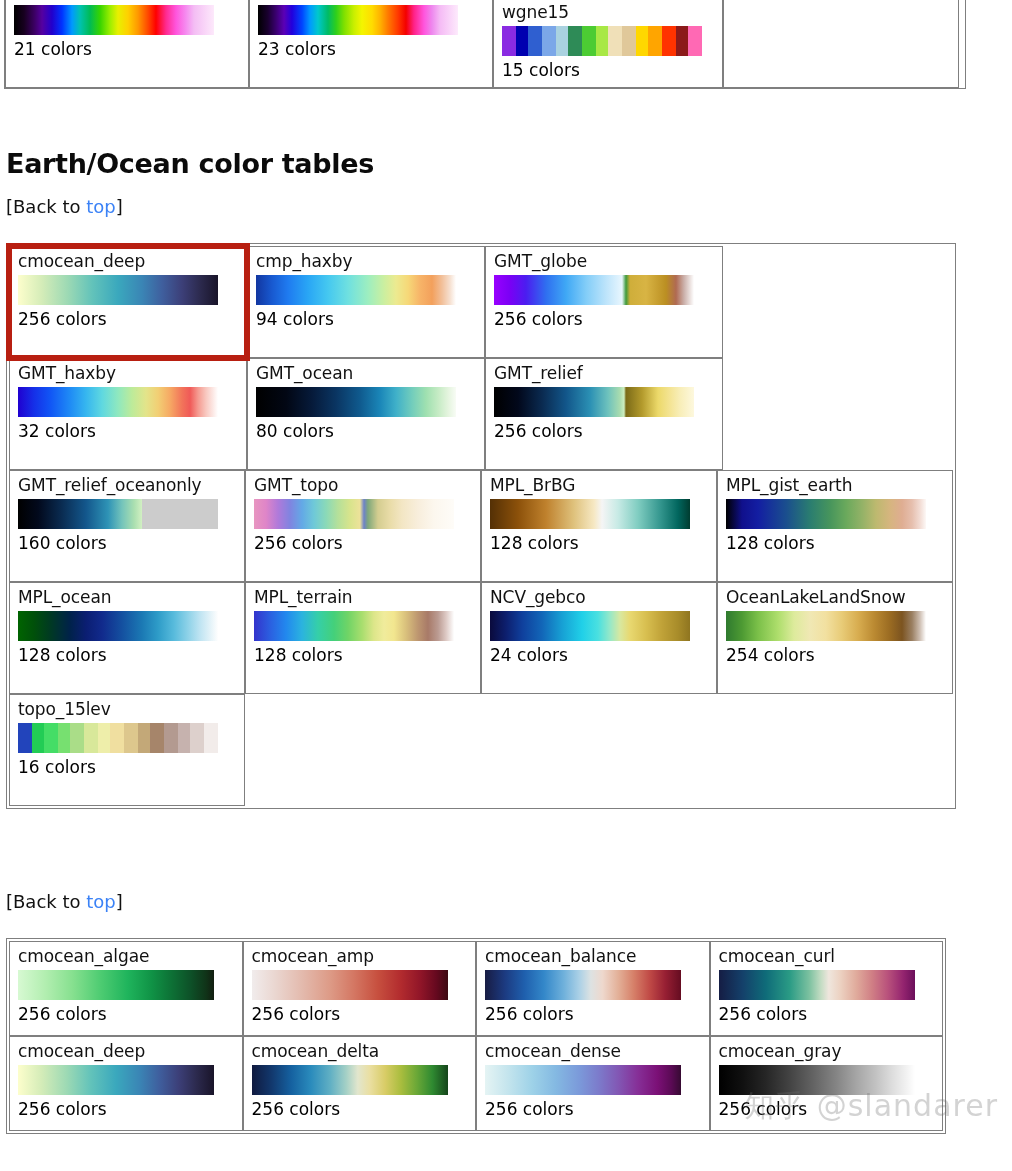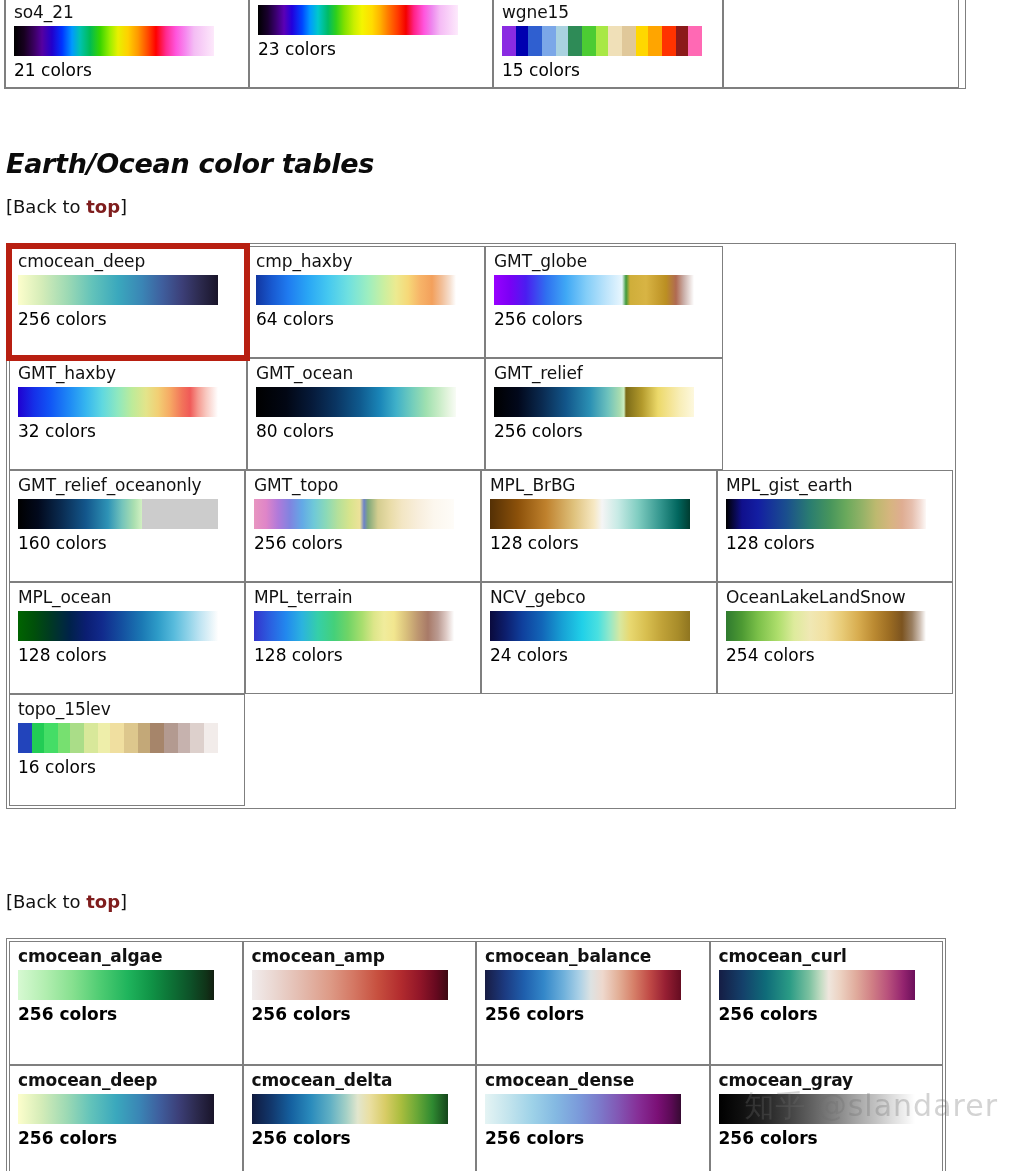--- a/index.html
+++ b/index.html
@@ -90,23 +90,22 @@
     color: #0b0b0b;
     font-family: "DejaVu Sans", sans-serif;
   }
   .backtop {
     font-size: 18px;
     margin: 0;
     padding: 0;
     color: #111111;
   }
   .backtop a {
-    color: #7f1d1d;
+    color: #3b82f6;
     text-decoration: none;
-    font-weight: bold;
   }
 
   
   .earth-wrap {
     position: absolute;
     top: 243px;
     left: 6px;
     width: 950px;
   }
   .earth-wrap .ct-table { width: 950px; padding: 2px; }
@@ -114,21 +113,21 @@
   .earth-wrap .ct-cell .ct-bar { width: 200px; }
 
   
   .ocean-wrap {
     position: absolute;
     top: 938px;
     left: 6px;
     width: 940px;
   }
   .ocean-wrap .ct-table { width: 940px; padding: 2px; }
-  .ocean-wrap .ct-cell { width: 234px; height: 124px; font-weight: bold; }
+  .ocean-wrap .ct-cell { width: 234px; height: 95px; }
   .ocean-wrap .ct-cell .ct-bar { width: 196px; }
 
   
   .watermark {
     position: absolute;
     right: 14px;
     bottom: 44px;
     font-size: 30px;
     color: rgba(110,110,110,0.30);
     letter-spacing: 1px;
@@ -140,57 +139,56 @@
 </head>
 <body>
 
 <div class="page">
 
   <div class="top-wrap">
     <div class="ct-table">
       <div class="ct-row">
 
         <div class="ct-cell">
-          <div class="ct-name">so4_21</div>
           <div class="ct-bar" style="background: linear-gradient(to right, rgb(0, 0, 0) 0%, rgb(23, 0, 31) 5%, rgb(58, 0, 96) 10%, rgb(85, 0, 160) 14%, rgb(34, 0, 204) 19%, rgb(0, 51, 255) 24%, rgb(0, 153, 255) 29%, rgb(0, 194, 176) 33%, rgb(0, 187, 85) 38%, rgb(55, 212, 0) 43%, rgb(156, 238, 0) 48%, rgb(232, 240, 0) 52%, rgb(255, 208, 0) 57%, rgb(255, 152, 0) 62%, rgb(255, 72, 0) 67%, rgb(255, 0, 0) 71%, rgb(255, 42, 143) 76%, rgb(255, 85, 221) 81%, rgb(245, 140, 240) 86%, rgb(244, 189, 244) 90%, rgb(253, 233, 251) 100%);"></div>
           <div class="ct-count">21 colors</div>
         </div>
 
         <div class="ct-cell">
           <div class="ct-bar" style="background: linear-gradient(to right, rgb(0, 0, 0) 0%, rgb(26, 0, 48) 5%, rgb(58, 0, 112) 9%, rgb(91, 0, 181) 13%, rgb(34, 0, 221) 17%, rgb(0, 68, 255) 22%, rgb(0, 153, 255) 26%, rgb(0, 200, 204) 30%, rgb(0, 187, 102) 35%, rgb(46, 207, 28) 39%, rgb(126, 224, 0) 43%, rgb(201, 239, 0) 48%, rgb(244, 245, 0) 52%, rgb(255, 220, 0) 57%, rgb(255, 179, 0) 61%, rgb(255, 122, 0) 65%, rgb(255, 56, 0) 70%, rgb(244, 0, 0) 74%, rgb(255, 34, 136) 78%, rgb(255, 85, 221) 83%, rgb(238, 136, 238) 87%, rgb(245, 187, 245) 91%, rgb(253, 234, 252) 100%);"></div>
           <div class="ct-count">23 colors</div>
         </div>
 
         <div class="ct-cell wide">
           <div class="ct-name">wgne15</div>
           <div class="ct-bar" style="background: linear-gradient(to right, rgb(138, 43, 226) 0%, rgb(138, 43, 226) 7%, rgb(0, 0, 176) 7%, rgb(0, 0, 176) 13%, rgb(47, 95, 208) 13%, rgb(47, 95, 208) 20%, rgb(123, 167, 232) 20%, rgb(123, 167, 232) 27%, rgb(170, 210, 224) 27%, rgb(170, 210, 224) 33%, rgb(46, 139, 87) 33%, rgb(46, 139, 87) 40%, rgb(76, 204, 51) 40%, rgb(76, 204, 51) 47%, rgb(168, 232, 69) 47%, rgb(168, 232, 69) 53%, rgb(240, 224, 184) 53%, rgb(240, 224, 184) 60%, rgb(224, 200, 154) 60%, rgb(224, 200, 154) 67%, rgb(255, 215, 0) 67%, rgb(255, 215, 0) 73%, rgb(255, 165, 0) 73%, rgb(255, 165, 0) 80%, rgb(255, 51, 0) 80%, rgb(255, 51, 0) 87%, rgb(139, 26, 26) 87%, rgb(139, 26, 26) 93%, rgb(255, 105, 180) 93%, rgb(255, 105, 180) 100%);"></div>
           <div class="ct-count">15 colors</div>
         </div>
 
         <div class="ct-cell blank"></div>
       </div>
     </div>
   </div>
 
-  <h2 class="section-title" style="position:absolute;top:148px;left:6px;font-style:italic;">Earth/Ocean color tables</h2>
+  <h2 class="section-title" style="position:absolute;top:148px;left:6px;">Earth/Ocean color tables</h2>
 
   <div class="backtop" style="position:absolute;top:196px;left:6px;"><span>[Back to </span><a href="#">top</a><span>]</span></div>
 
   <div class="earth-wrap">
     <div class="ct-table" id="earth-table">
         <div class="ct-row">
           <div class="ct-cell highlight">
             <div class="ct-name">cmocean_deep</div>
             <div class="ct-bar" style="background: linear-gradient(to right, rgb(253, 254, 204) 0%, rgb(212, 236, 184) 12%, rgb(156, 217, 180) 25%, rgb(99, 195, 186) 37%, rgb(58, 168, 189) 50%, rgb(58, 133, 181) 62%, rgb(63, 95, 158) 72%, rgb(60, 63, 120) 82%, rgb(44, 42, 78) 91%, rgb(25, 20, 41) 100%);"></div>
             <div class="ct-count">256 colors</div>
           </div>
           <div class="ct-cell">
             <div class="ct-name">cmp_haxby</div>
             <div class="ct-bar" style="background: linear-gradient(to right, rgb(18, 54, 160) 0%, rgb(24, 89, 208) 8%, rgb(31, 123, 240) 16%, rgb(41, 166, 245) 26%, rgb(69, 200, 240) 36%, rgb(111, 224, 224) 46%, rgb(157, 238, 192) 56%, rgb(203, 239, 160) 64%, rgb(236, 234, 144) 70%, rgb(246, 216, 120) 76%, rgb(247, 180, 104) 82%, rgb(243, 160, 92) 88%, rgb(242, 192, 154) 93%, rgb(246, 224, 208) 97%, rgb(255, 255, 255) 100%);"></div>
-            <div class="ct-count">64 colors</div>
+            <div class="ct-count">94 colors</div>
           </div>
           <div class="ct-cell">
             <div class="ct-name">GMT_globe</div>
             <div class="ct-bar" style="background: linear-gradient(to right, rgb(153, 0, 255) 0%, rgb(122, 0, 245) 8%, rgb(75, 29, 240) 16%, rgb(47, 111, 240) 26%, rgb(63, 168, 245) 36%, rgb(130, 205, 248) 46%, rgb(189, 228, 251) 56%, rgb(232, 246, 254) 64%, rgb(63, 154, 60) 66%, rgb(207, 174, 58) 68%, rgb(216, 180, 68) 76%, rgb(187, 143, 34) 86%, rgb(176, 106, 82) 91%, rgb(203, 176, 170) 95%, rgb(255, 255, 255) 100%);"></div>
             <div class="ct-count">256 colors</div>
           </div>
         </div>
         <div class="ct-row">
           <div class="ct-cell">
             <div class="ct-name">GMT_haxby</div>

